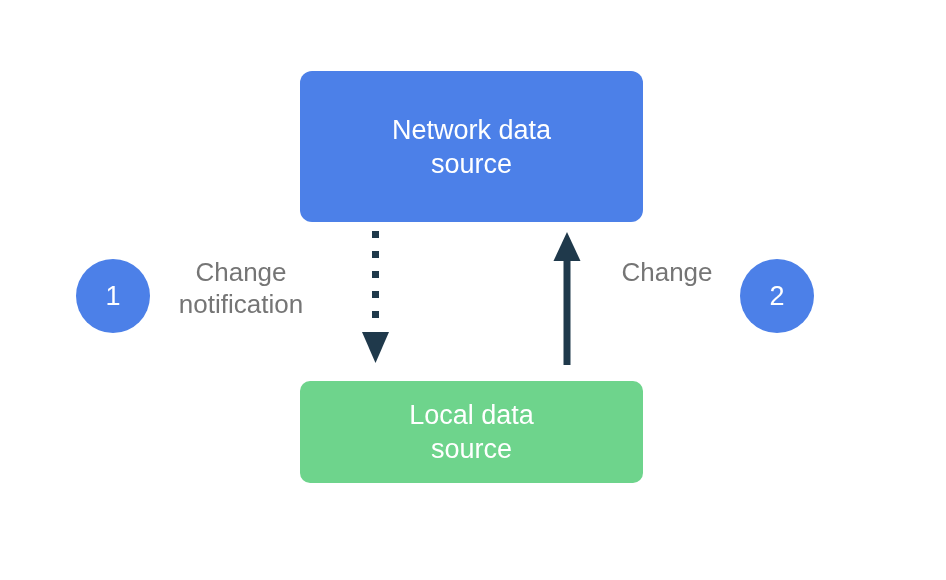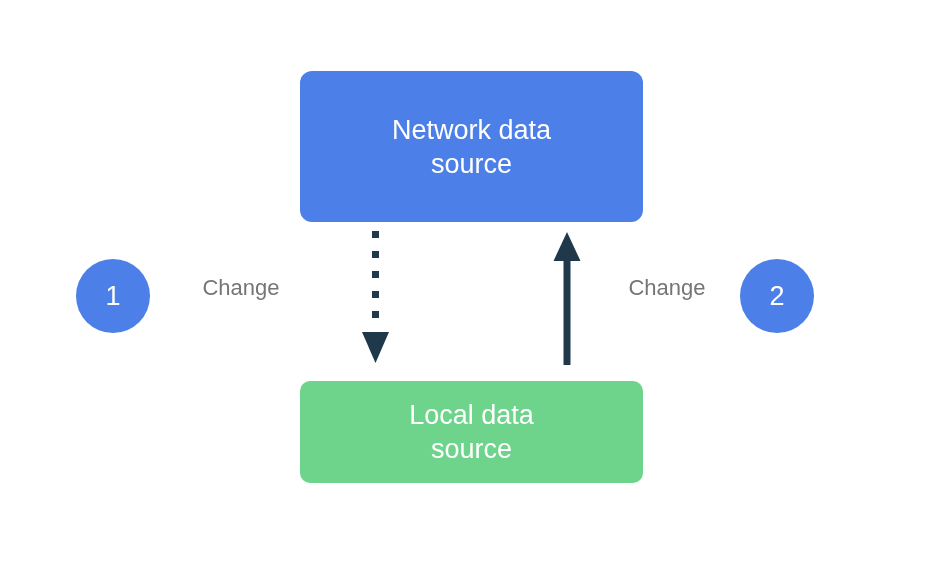--- a/index.html
+++ b/index.html
@@ -68,25 +68,25 @@
     color: var(--badge-text, #ffffff);
     display: flex;
     align-items: center;
     justify-content: center;
     font-size: 27px;
   }
   .badge--one { left: 76px;  top: 259px; }
   .badge--two { left: 740px; top: 259px; }
   .step-label {
     position: absolute;
-    top: 272px;
+    top: 256px;
     width: 180px;
     text-align: center;
     color: var(--step-label-text, #757575);
-    font-size: 22px;
+    font-size: 26px;
     line-height: 32px;
   }
   .step-label--one { left: 151px; }
   .step-label--two { left: 577px; }
 </style>
 </head>
 <body>
 
 <div class="canvas">
 
@@ -101,20 +101,21 @@
     <line class="arrow-stroke" x1="567" y1="365" x2="567" y2="259"></line>
     <polygon class="arrow-fill" points="567,232 553.5,261 580.5,261"></polygon>
   </svg>
 
   <div class="badge badge--one">
     <span>1</span>
   </div>
 
   <div class="step-label step-label--one">
     <div>Change</div>
+    <div>notification</div>
   </div>
 
   <div class="step-label step-label--two">
     <div>Change</div>
   </div>
 
   <div class="badge badge--two">
     <span>2</span>
   </div>
 

